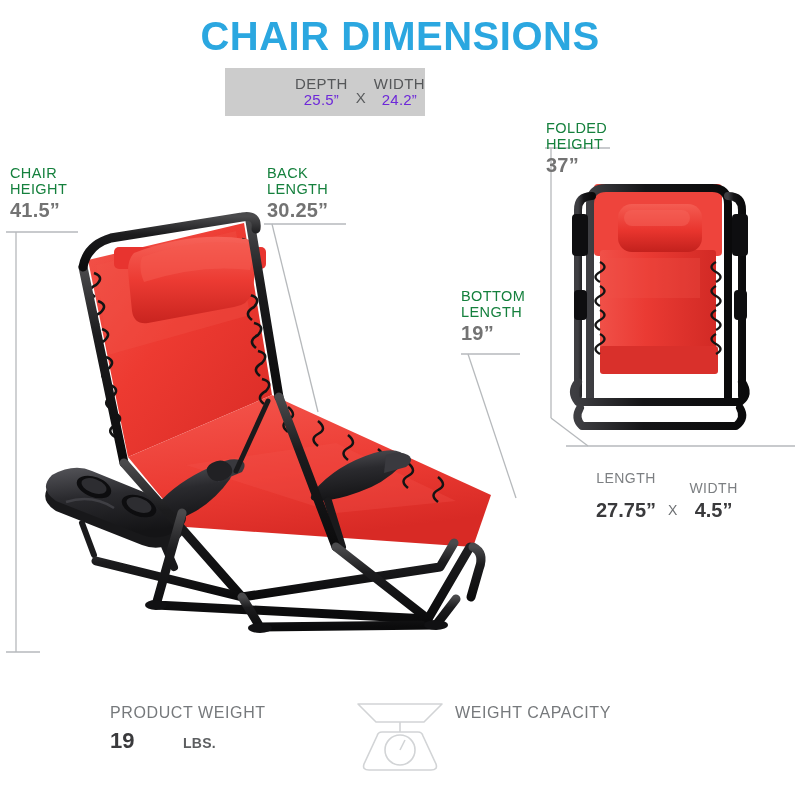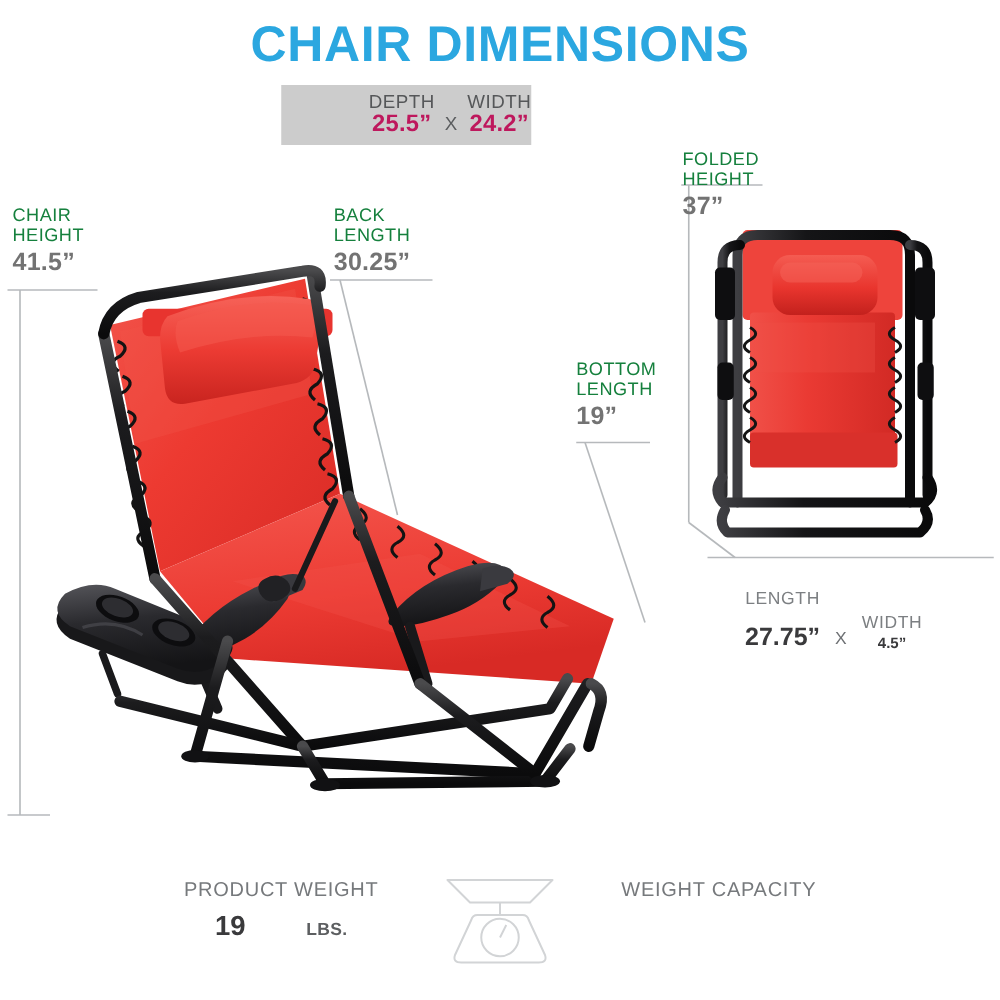--- a/index.html
+++ b/index.html
@@ -37,42 +37,42 @@
     display:flex;
     align-items:center;
     justify-content:flex-end;
   }
   .dimbox-inner { display:flex; align-items:flex-end; gap:8px; }
   .dimcol { text-align:center; line-height:1.05; }
   .dimcol .cap {
     font-size:15px; color:#555759; letter-spacing:0.4px;
   }
   .dimcol .val {
-    font-size:19px; font-weight:bold; color:#be185d; letter-spacing:0.2px;
+    font-size:15px; font-weight:normal; color:#6d28d9; letter-spacing:0.2px;
   }
   .dimx {
     font-size:15px; color:#5A5C5E; padding-bottom:2px;
   }
 
   
   .callout { position:absolute; line-height:1.12; }
   .callout .cap {
     font-size:14.5px; color:#15803d; letter-spacing:0.4px; white-space:nowrap;
   }
   .callout .val {
     font-size:20px; font-weight:bold; color:#737373; letter-spacing:0.2px;
     margin-top:2px;
   }
 
   
   .leaders { position:absolute; left:0; top:0; width:800px; height:800px; }
 
   
   .footer { position:absolute; left:0; top:695px; width:800px; height:80px; }
-  .stat { position:absolute; text-align:center; line-height:1.2; }
+  .stat { position:absolute; text-align:left; line-height:1.2; }
   .stat .cap {
     font-size:16px; color:#76797C; letter-spacing:0.6px; white-space:nowrap;
   }
   .stat .val { margin-top:6px; white-space:nowrap; }
   .stat .num {
     font-size:22px; font-weight:bold; color:#3A3A3C;
   }
   .stat .unit {
     font-size:14px; font-weight:bold; color:#5C5E60; letter-spacing:0.3px;margin-left:44px;
   }
@@ -330,21 +330,21 @@
   </div>
 
   <div style="position:absolute; left:596px; top:470px; display:flex; align-items:flex-end; gap:12px;">
     <div style="text-align:center; line-height:1.15;">
       <div style="font-size:14px; color:#7C7F82; letter-spacing:0.5px;">LENGTH</div>
       <div style="font-size:20px; font-weight:bold; color:#3A3A3C; margin-top:13px;">27.75”</div>
     </div>
     <div style="font-size:14px; color:#6E7174; padding-bottom:4px;">X</div>
     <div style="text-align:center; line-height:1.15;">
       <div style="font-size:14px; color:#7C7F82; letter-spacing:0.5px;">WIDTH</div>
-      <div style="font-size:12px; font-weight:bold; color:#3A3A3C; margin-top:3px;">4.5”</div>
+      <div style="font-size:20px; font-weight:bold; color:#3A3A3C; margin-top:3px;">4.5”</div>
     </div>
   </div>
 
   <div class="footer">
     <div class="stat" style="left:110px; top:8px; width:230px;">
       <div class="cap">PRODUCT WEIGHT</div>
       <div class="val">
         <span class="num">19</span>
         <span class="unit">LBS.</span>
       </div>

